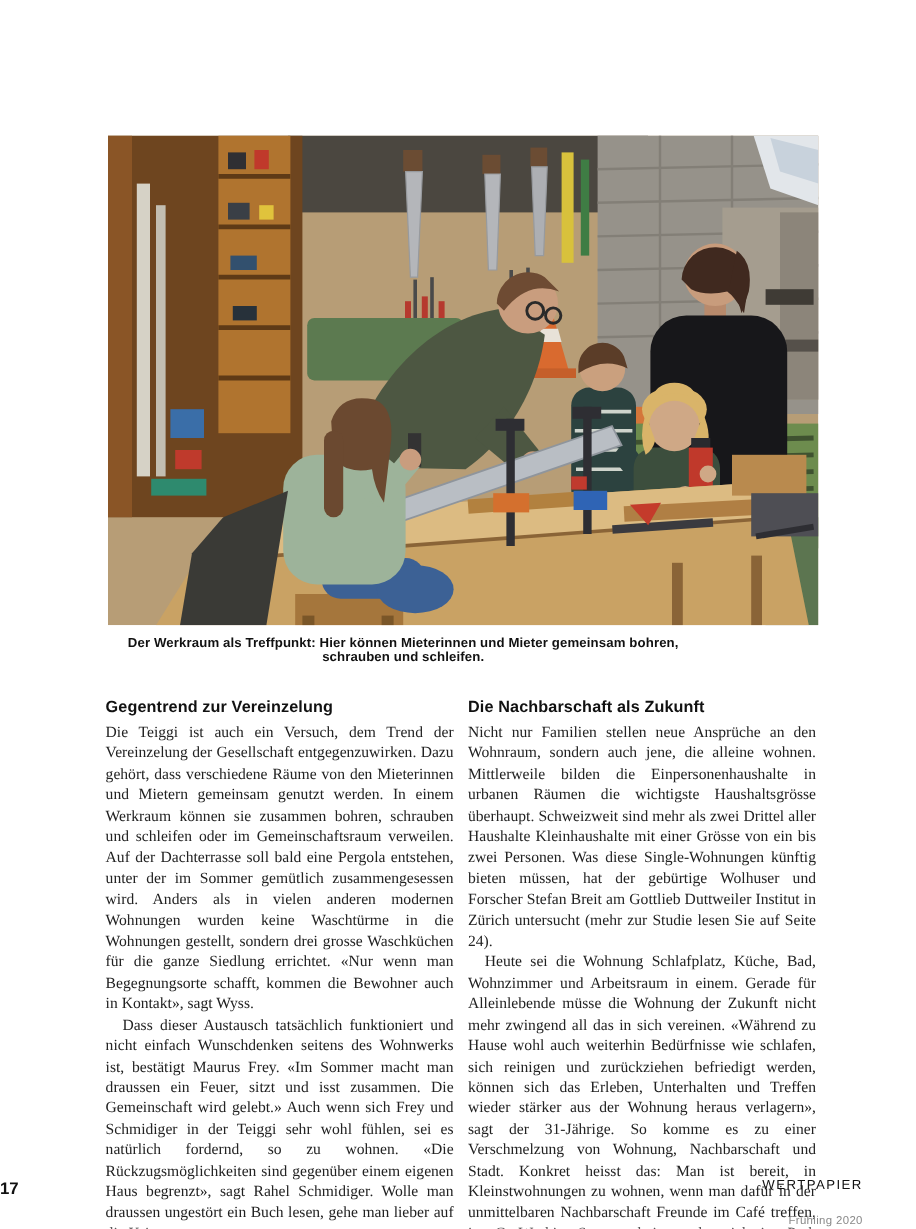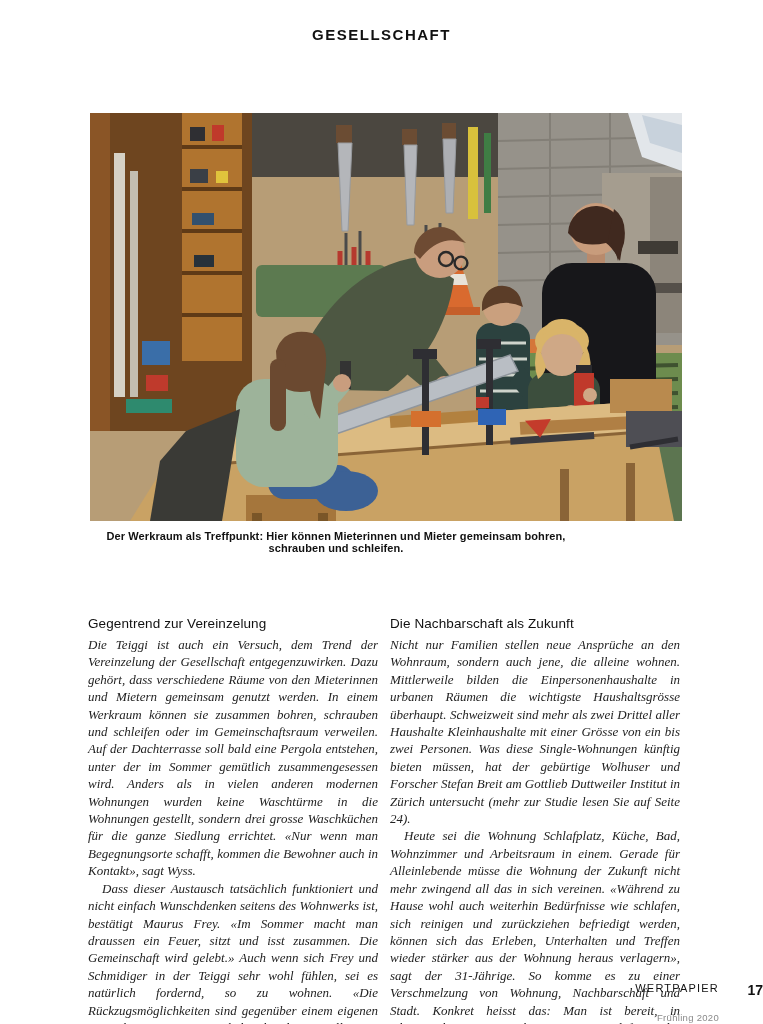--- a/index.html
+++ b/index.html
@@ -31,60 +31,57 @@
     letter-spacing: 0.1px;
   }
 
   main.columns {
     position: absolute; left: 88px; top: 581px; width: 592px;
     display: flex; gap: 12px;
   }
   .col { width: 290px; }
   .col h2 {
     font-family: "Liberation Sans", sans-serif;
-    font-size: 13.5px; font-weight: 400; color: #111;
+    font-size: 13.5px; font-weight: 700; color: #111;
     margin-bottom: 5px;
     letter-spacing: 0.1px;
-    margin-top: 35px;
   }
   .col p {
     font-family: "Liberation Serif", serif;
     font-size: 13px; line-height: 17.4px;
     text-align: justify;
     color: #222;
     hyphens: auto;
-    font-style: italic;
     -webkit-hyphens: auto;
   }
   .col p.indent { text-indent: 14px; }
 
   .page-number {
     position: absolute; top: 982px; left: 0; right: 0;
-    text-align: right;
+    text-align: left;
     font-size: 14px; font-weight: 700; color: #111;
   }
   .magazine-credit {
     position: absolute; top: 982px; right: 44px;
     text-align: right; line-height: 1.15;
   }
   .magazine-name {
     display: block;
     font-size: 11px; font-weight: 400; letter-spacing: 1.2px; color: #111;
   }
   .magazine-issue {
     display: block;
     font-size: 9.5px; color: #8a8a8a; letter-spacing: 0.3px; margin-top: 18px;
   }
 </style>
 </head>
 <body>
 
 <div class="page">
 
-  <div class="section-header">GESELLSCHAFT</div>
 
   <figure class="photo-block">
     <svg viewBox="0 0 592 408" aria-hidden="true">
 
       <rect x="0" y="0" width="592" height="408" fill="#b79d76"></rect>
 
       <rect x="150" y="0" width="300" height="64" fill="#4b4740"></rect>
 
       <g>
         <rect x="408" y="0" width="184" height="232" fill="#96928a"></rect>

